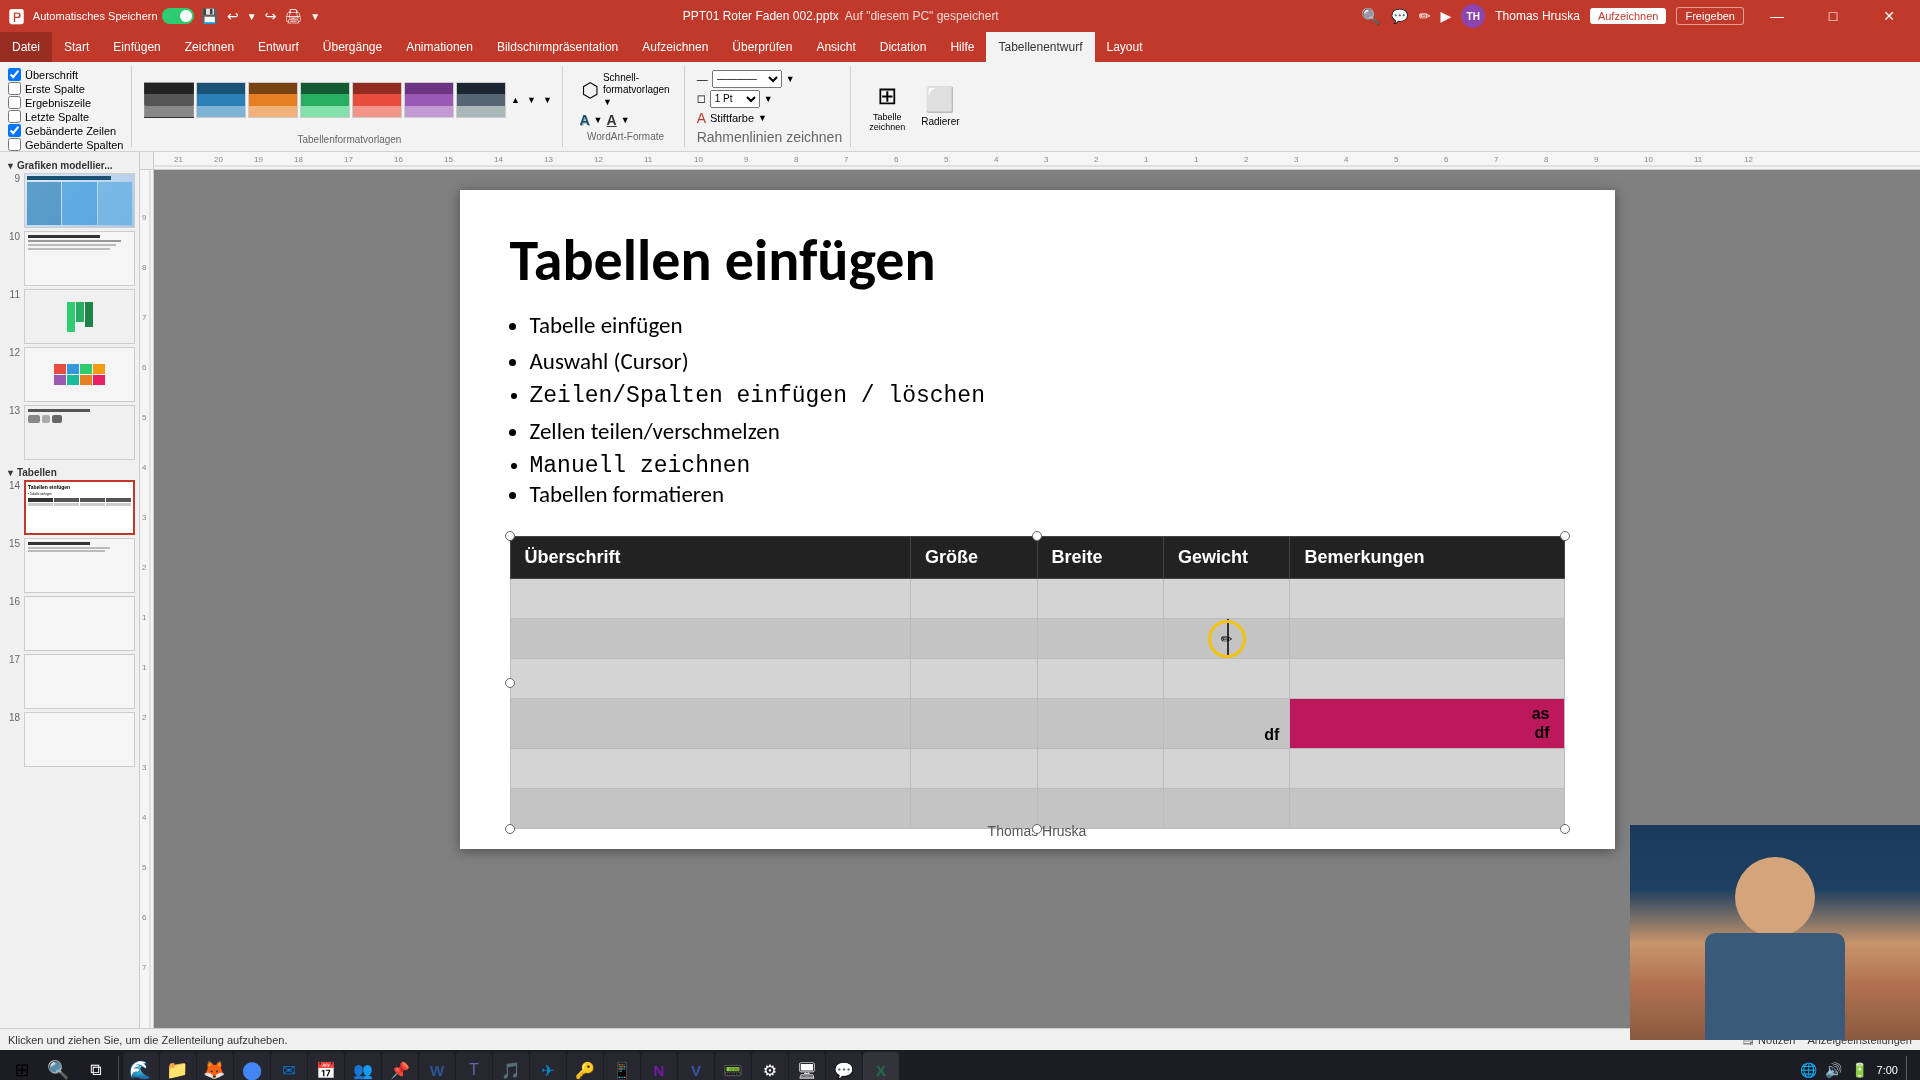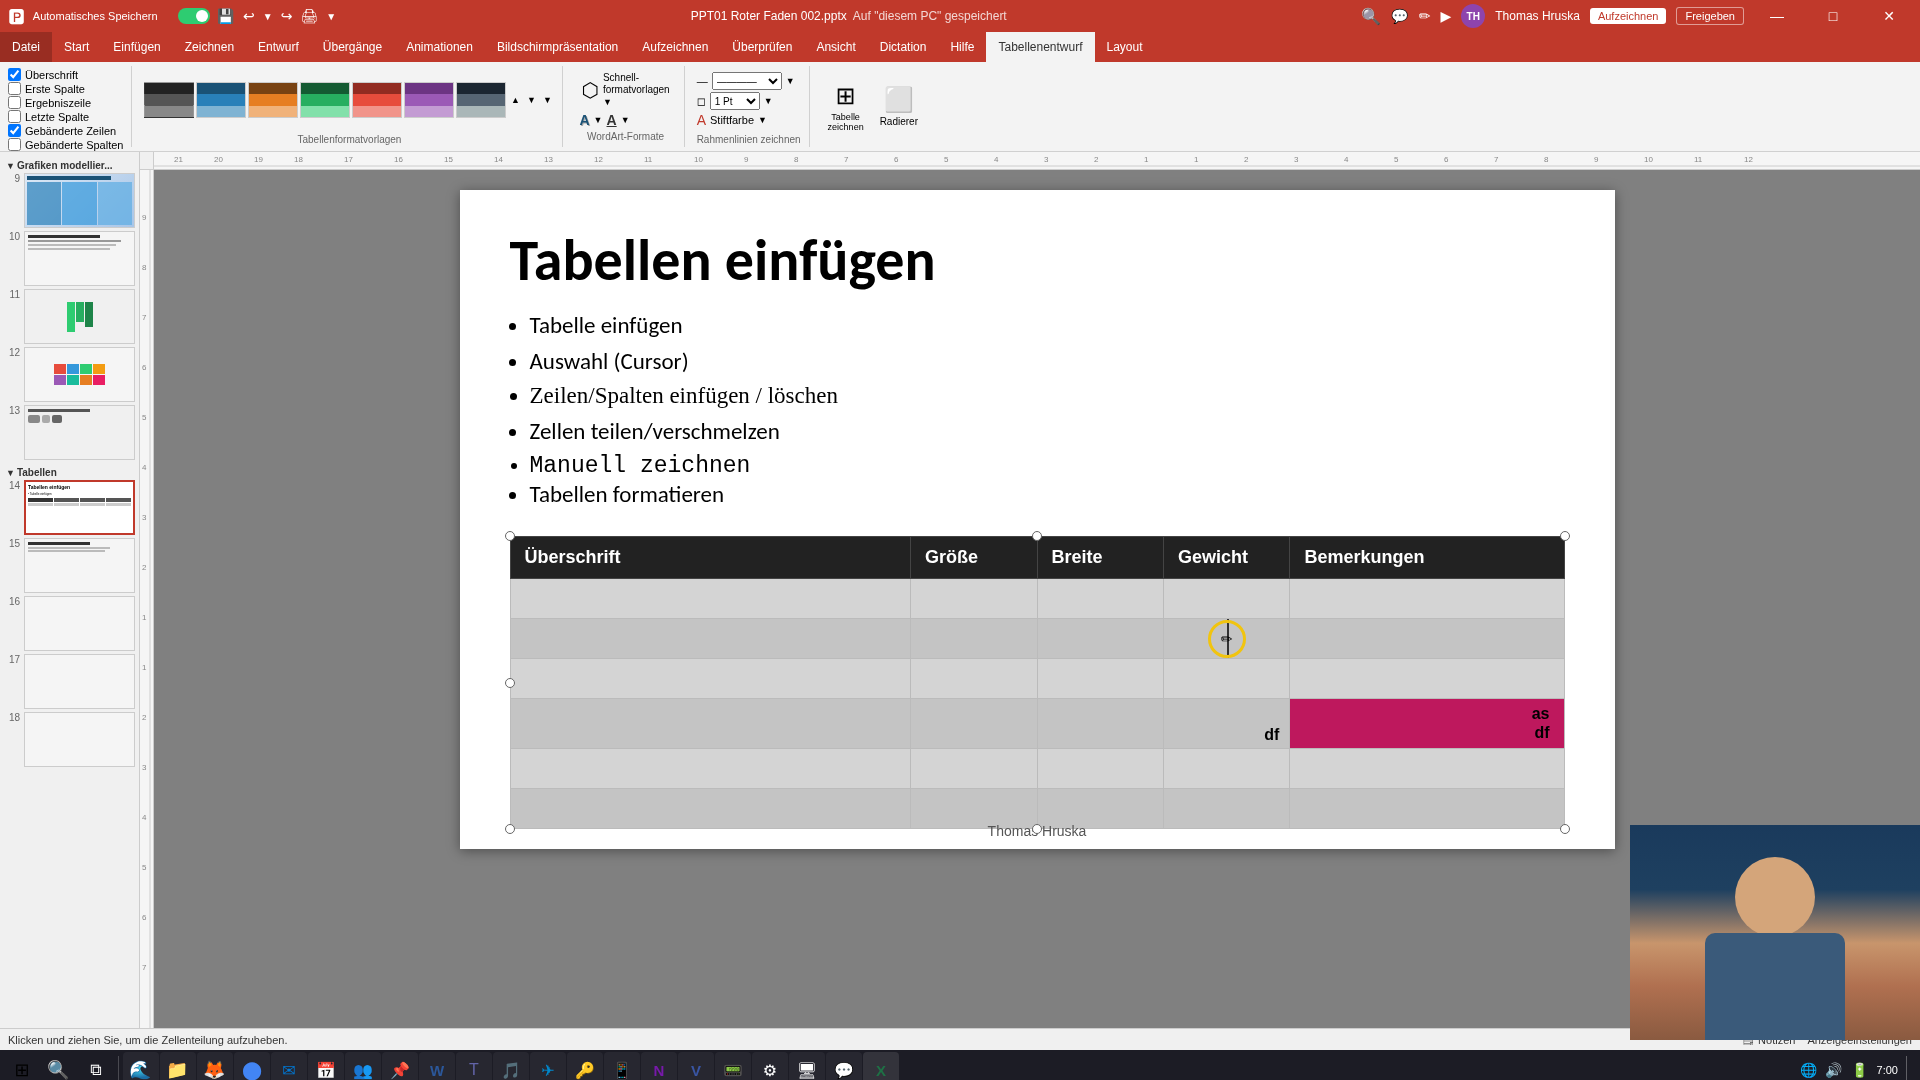--- a/index.html
+++ b/index.html
@@ -19,21 +19,21 @@
     .slide-item { display: flex; gap: 4px; align-items: flex-start; margin-bottom: 4px; cursor: pointer; }
 
     .user-avatar { width: 24px; height: 24px; background: #8e44ad; border-radius: 50%; display: flex; align-items: center; justify-content: center; color: white; font-size: 10px; font-weight: bold; }
   </style>
 </head>
 <body>
 
 <div id="titlebar">
   <div style="display:flex;align-items:center;gap:8px;">
     <span style="font-size:18px;">🅿</span>
-    <div style="display:flex;align-items:center;gap:20px;">
+    <div style="display:flex;align-items:center;gap:4px;">
       <span style="font-size:11px;">Automatisches Speichern</span>
       <span class="toggle-btn"></span>
     </div>
     <span style="font-size:14px;cursor:pointer;">💾</span>
     <span style="font-size:14px;cursor:pointer;">↩</span>
     <span style="font-size:10px;cursor:pointer;">▼</span>
     <span style="font-size:14px;cursor:pointer;">↪</span>
     <span style="font-size:14px;cursor:pointer;">🖨</span>
     <span style="font-size:10px;cursor:pointer;">▼</span>
   </div>
@@ -170,21 +170,21 @@
           <option>3 Pt</option>
         </select>
         <span style="font-size:9px;cursor:pointer;">▼</span>
       </div>
       <div style="display:flex;align-items:center;gap:4px;font-size:11px;">
         <span style="font-size:14px;color:#c0392b;">A</span>
         <span style="font-size:11px;">Stiftfarbe</span>
         <span style="font-size:9px;cursor:pointer;">▼</span>
       </div>
     </div>
-    <div style="font-size:10px;color:#666;text-align:left;padding-top:2px;">Rahmenlinien zeichnen</div>
+    <div style="font-size:14px;color:#666;text-align:left;padding-top:2px;">Rahmenlinien zeichnen</div>
   </div>
 
   <div style="display:flex;flex-direction:column;padding:2px 8px;">
     <div style="display:flex;gap:4px;flex:1;align-items:center;">
       <div class="ribbon-btn">
         <span style="font-size:24px;">⊞</span>
         <span style="font-size:9px;text-align:center;white-space:pre-line;">Tabelle
 zeichnen</span>
       </div>
       <div class="ribbon-btn">
@@ -405,21 +405,21 @@
       </div>
 
       <div style="flex:1;overflow:auto;display:flex;align-items:flex-start;justify-content:center;padding:20px 40px;background:#808080;">
         <div style="width:1155px;min-height:640px;background:white;position:relative;box-shadow:0 2px 12px rgba(0,0,0,0.4);">
 
           <h1 style="font-size:58px;font-weight:bold;color:#000;padding:35px 50px 15px;font-family:Calibri,Arial,sans-serif;">Tabellen einfügen</h1>
 
           <ul style="padding:0 50px 20px 70px;list-style:disc;">
             <li style="font-size:23px;margin-bottom:8px;font-family:Calibri,Arial,sans-serif;">Tabelle einfügen</li>
             <li style="font-size:23px;margin-bottom:8px;font-family:Calibri,Arial,sans-serif;">Auswahl (Cursor)</li>
-            <li style="font-size:23px;margin-bottom:8px;font-family:Liberation Serif, serif;">Zeilen/Spalten einfügen / löschen</li>
+            <li style="font-size:23px;margin-bottom:8px;font-family:Liberation Mono, monospace;">Zeilen/Spalten einfügen / löschen</li>
             <li style="font-size:23px;margin-bottom:8px;font-family:Calibri,Arial,sans-serif;">Zellen teilen/verschmelzen</li>
             <li style="font-size:23px;margin-bottom:1px;font-family:Liberation Mono, monospace;">Manuell zeichnen</li>
             <li style="font-size:23px;margin-bottom:8px;font-family:Calibri,Arial,sans-serif;">Tabellen formatieren</li>
           </ul>
 
           <div style="margin:0 50px 20px;position:relative;">
 
             <div style="position:absolute;top:-5px;left:-5px;width:10px;height:10px;background:white;border:1px solid #666;border-radius:50%;z-index:10;cursor:nwse-resize;"></div>
 
             <div style="position:absolute;top:-5px;left:50%;margin-left:-5px;width:10px;height:10px;background:white;border:1px solid #666;border-radius:50%;z-index:10;cursor:n-resize;"></div>

